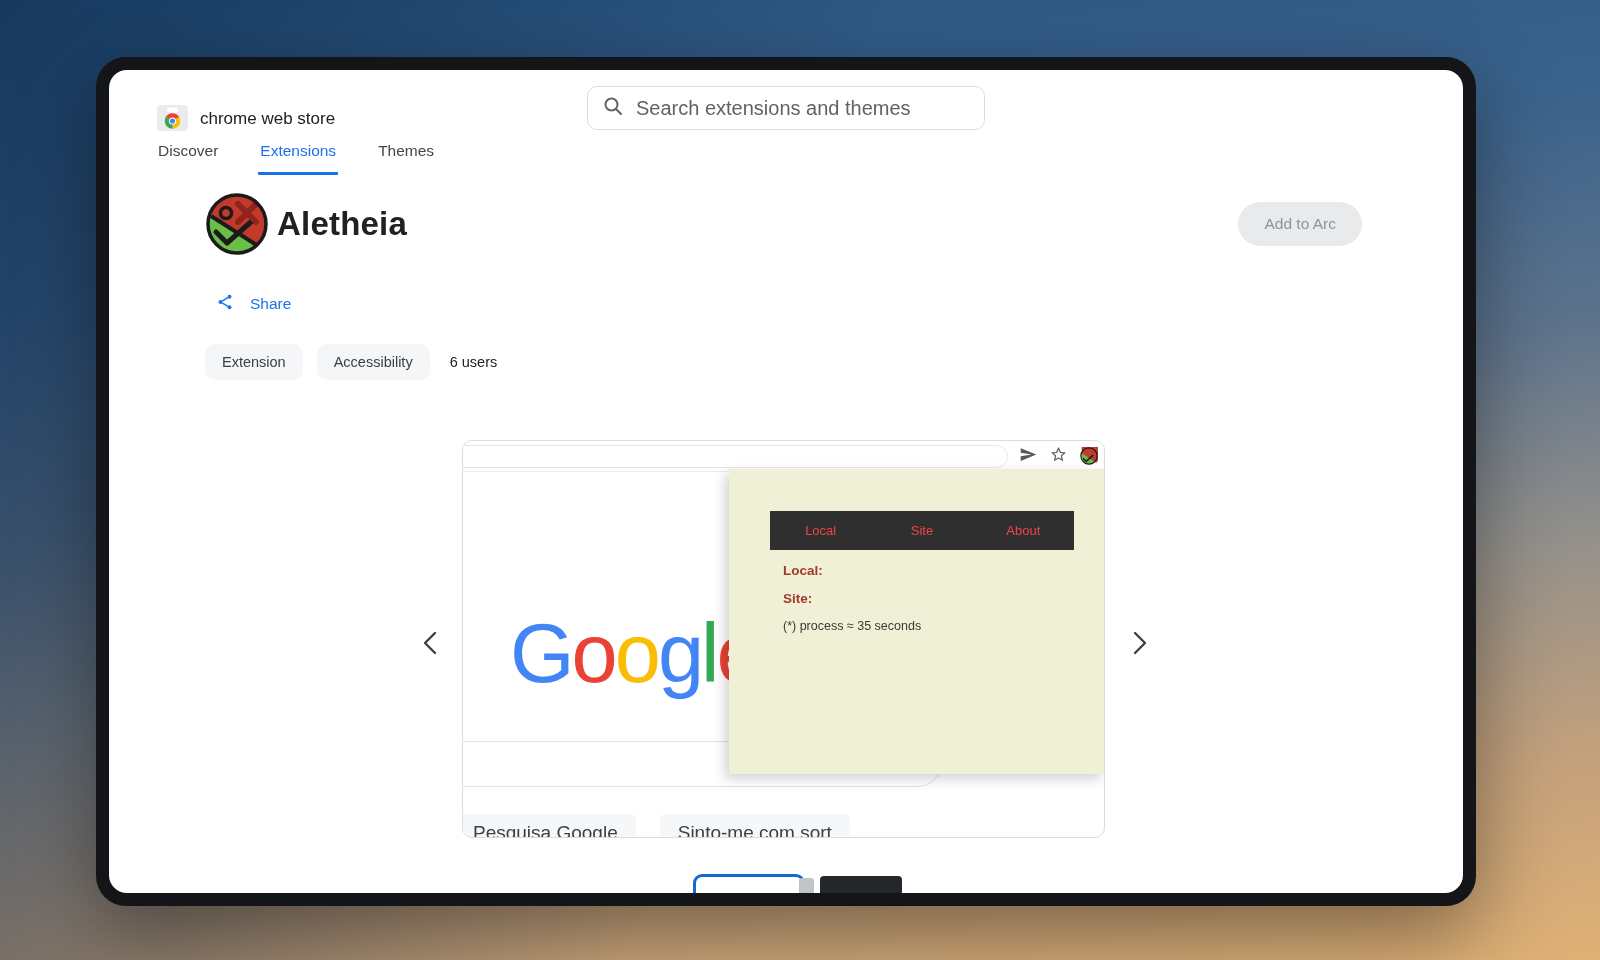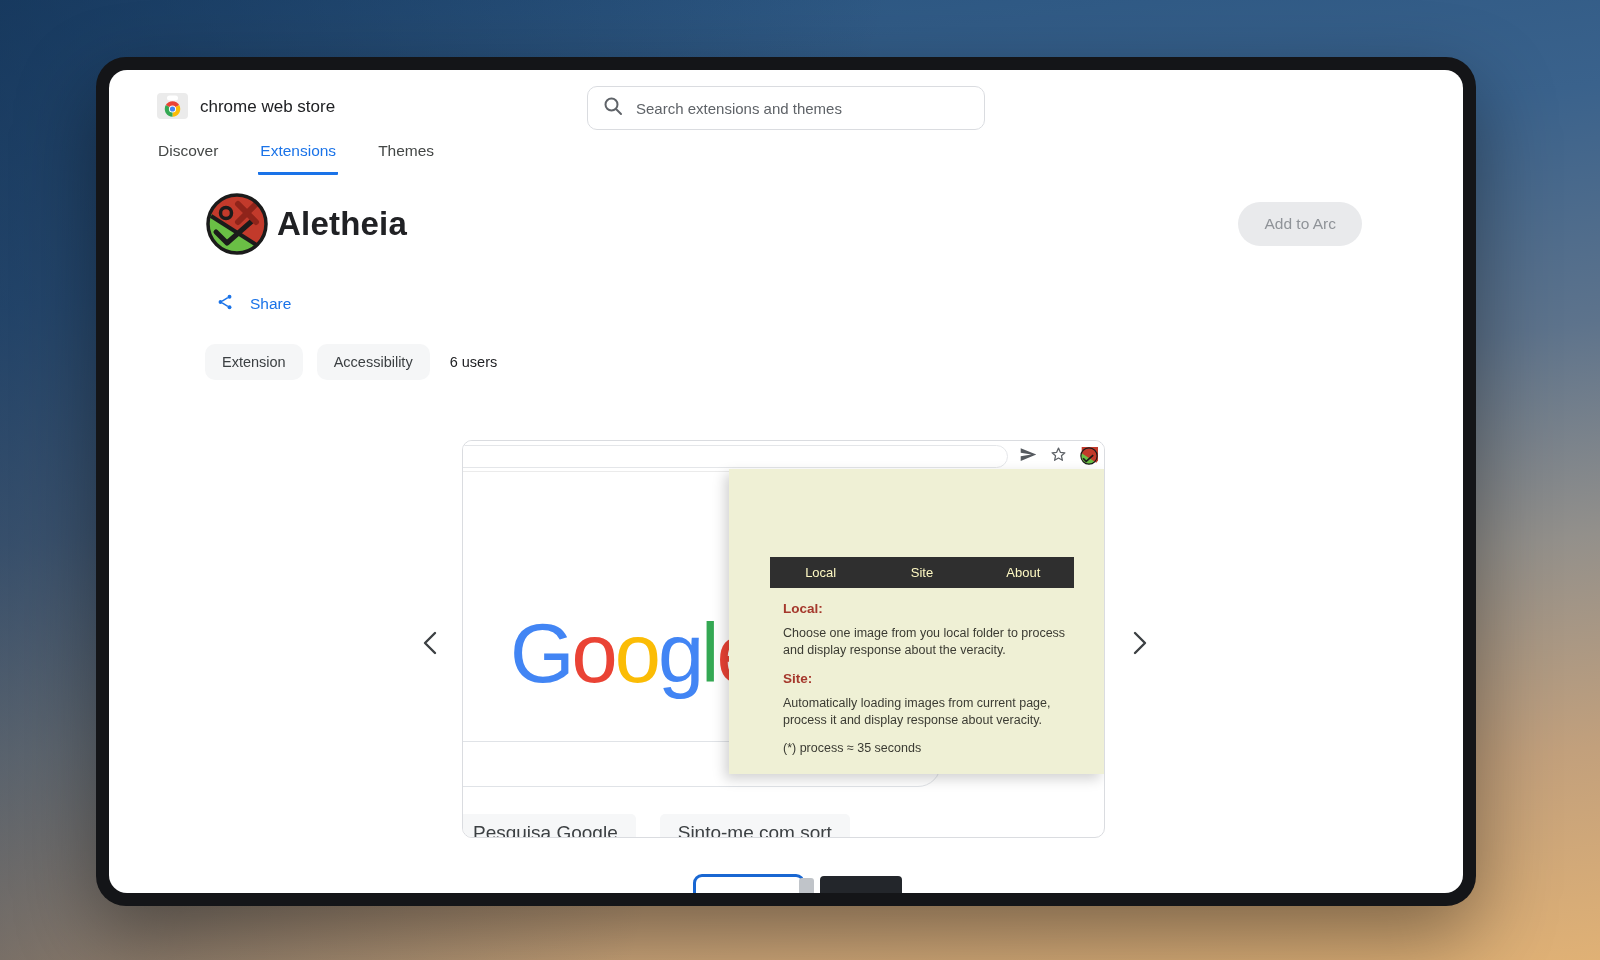--- a/index.html
+++ b/index.html
@@ -9,28 +9,28 @@
     background-image:
       linear-gradient(105deg, rgba(10,36,68,.55) 0%, rgba(10,36,68,0) 48%),
       linear-gradient(172deg, #27537f 0%, #3a628c 26%, #5d738c 46%, #93908b 64%, #c2a07c 82%, #e0b175 100%);
   }
   
   .window{position:absolute;left:96px;top:57px;width:1380px;height:849px;
     background:#141518;border-radius:30px;box-shadow:0 30px 80px rgba(0,0,0,.4);}
   .page{position:absolute;left:13px;top:13px;right:13px;bottom:13px;background:#fff;
     border-radius:18px;overflow:hidden;}
   
-  .header{position:absolute;top:0;left:0;right:0;height:66px;display:flex;align-items:center;
+  .header{position:absolute;top:0;left:0;right:0;height:66px;display:flex;align-items:flex-end;
     padding:8px 40px 0 47px;box-sizing:border-box;}
   .brand{display:flex;align-items:center;gap:11px;}
   .brand-label{font-size:17px;color:#202124;}
   .search{position:absolute;left:50%;transform:translateX(-50%);top:16px;width:398px;height:44px;
     border:1px solid #dadce0;border-radius:10px;display:flex;align-items:center;gap:13px;
     padding:0 15px;box-sizing:border-box;background:#fff;}
-  .search-placeholder{font-size:15px;color:#5f6368;}
+  .search-placeholder{font-size:20px;color:#5f6368;}
   .hdr-right{margin-left:auto;display:flex;align-items:center;gap:26px;}
   .dots-v{display:flex;flex-direction:column;gap:4px;padding:4px;cursor:pointer;}
   .dots-v i{width:4px;height:4px;border-radius:50%;background:#444746;}
   .grid9{display:grid;grid-template-columns:repeat(3,4px);grid-gap:4px;padding:4px;cursor:pointer;}
   .grid9 i{width:4px;height:4px;border-radius:50%;background:#444746;}
   .signin{height:40px;min-width:93px;padding:0 22px;border:none;border-radius:20px;background:#1a73e8;
     color:#fff;font-size:15px;font-family:inherit;display:flex;align-items:center;justify-content:center;cursor:pointer;}
   
   .tabs{position:absolute;top:62px;left:47px;display:flex;gap:38px;}
   .tab{font-size:15.5px;color:#444746;padding:10px 2px 12px;cursor:pointer;border-bottom:3px solid transparent;}
@@ -57,21 +57,21 @@
   .mini-ext{width:18px;height:18px;}
   .g-logo{position:absolute;left:2px;top:165px;font-size:83px;font-weight:500;letter-spacing:-3px;z-index:1;white-space:nowrap;margin-left:45px;}
   .lg-0,.lg-3{color:#4285f4}.lg-1,.lg-5{color:#ea4335}.lg-2{color:#fbbc05}.lg-4{color:#34a853}
   .gsearchbox{position:absolute;left:-24px;top:300px;width:500px;height:44px;border:1px solid #e0e3e7;border-radius:24px;z-index:1;}
   .gbuttons{position:absolute;top:373px;left:-8px;display:flex;gap:24px;z-index:1;}
   .gbtn{background:#f6f7f8;color:#3c4043;font-size:19px;height:38px;padding:0 18px;display:flex;
     align-items:center;border-radius:5px;white-space:nowrap;cursor:pointer;}
   
   .popup{position:absolute;right:0;top:28px;width:375px;height:305px;background:#eff0d5;z-index:5;
     box-shadow:-4px 5px 12px rgba(0,0,0,.18);box-sizing:border-box;padding:42px 30px 0 41px;}
-  .popup-tabs{height:31px;background:#2f2f2f;display:flex;align-items:center;color:#fef9c3;font-size:13px;margin-top:46px;}
+  .popup-tabs{height:39px;background:#2f2f2f;display:flex;align-items:center;color:#ef4444;font-size:13px;}
   .ptab{flex:1;text-align:center;cursor:pointer;}
   .popup-body{margin:10px 0 0 13px;}
   .p-head{color:#a5382c;font-weight:700;font-size:13.5px;margin:13px 0 9px;}
   .p-text{color:#3b3b33;font-size:12.5px;line-height:1.32;max-width:305px;}
   .p-note{margin-top:13px;color:#3b3b33;font-size:12.5px;}
   
   .arrow{position:absolute;top:558px;width:26px;height:30px;display:flex;align-items:center;justify-content:center;cursor:pointer;}
   .arrow.left{left:308px;}
   .arrow.right{left:1018px;}
   .thumb-blue{position:absolute;left:584px;top:804px;width:112px;height:42px;border:3px solid #1967d2;
@@ -210,23 +210,21 @@
       </div>
 
       <div class="popup">
         <div class="popup-tabs">
           <span class="ptab">Local</span>
           <span class="ptab">Site</span>
           <span class="ptab">About</span>
         </div>
         <div class="popup-body">
           <div class="p-head">Local:</div>
-          <div class="p-text">Choose one image from you local folder to process and display response about the veracity.</div>
           <div class="p-head">Site:</div>
-          <div class="p-text">Automatically loading images from current page, process it and display response about veracity.</div>
           <div class="p-note">(*) process ≈ 35 seconds</div>
         </div>
       </div>
     </div>
 
     <div class="thumb-blue"></div>
     <div class="thumb-gray"></div>
     <div class="thumb-dark"></div>
 
   </div>

